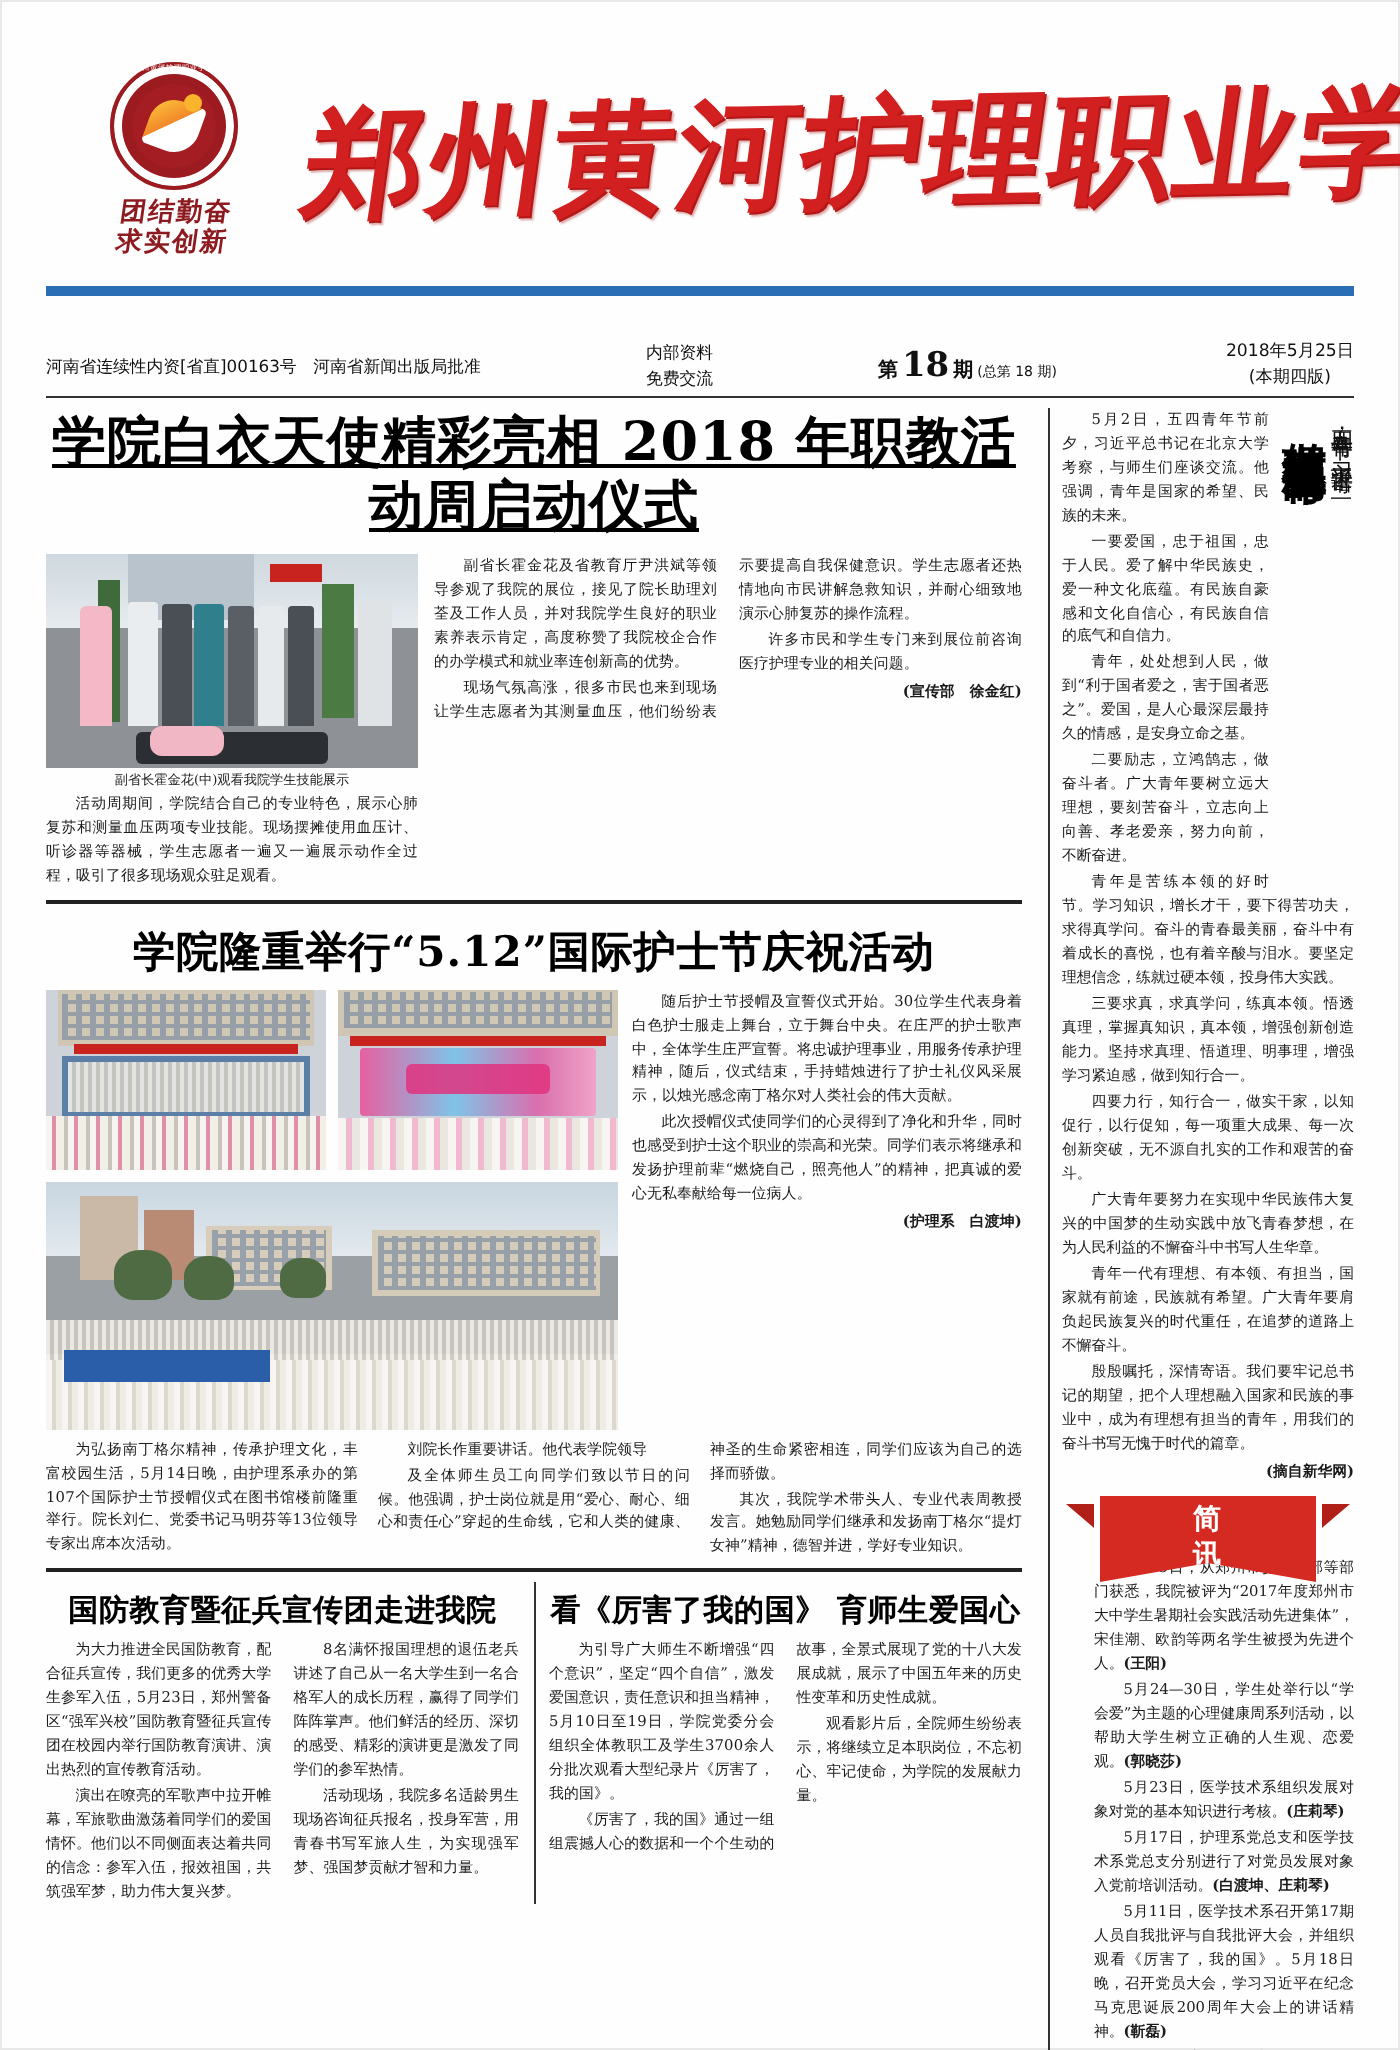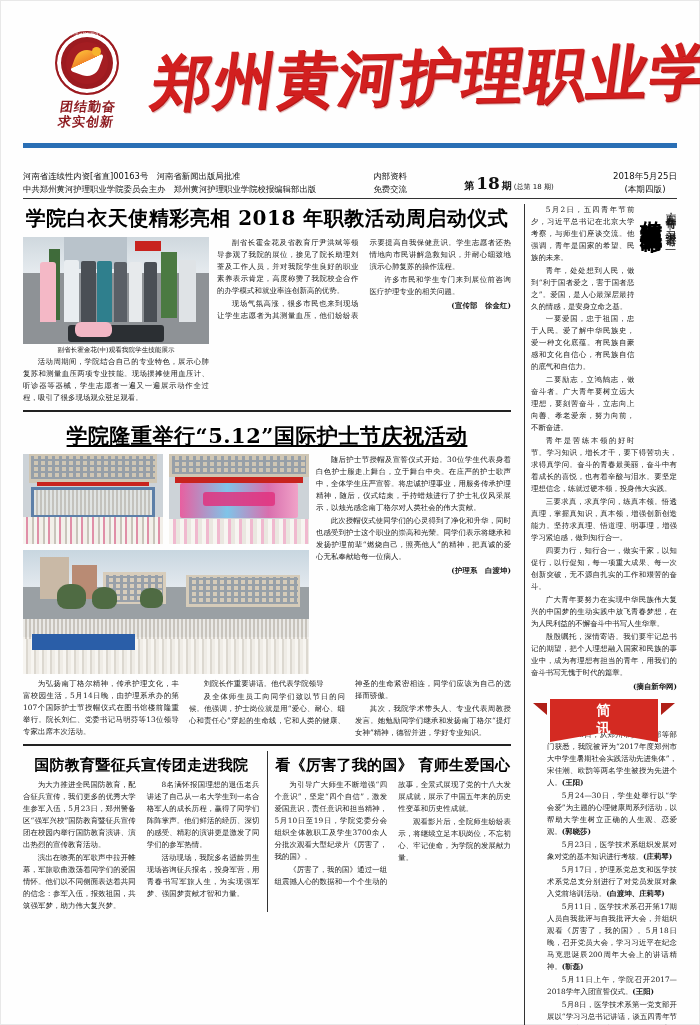--- a/index.html
+++ b/index.html
@@ -99,29 +99,29 @@
 
   
   .content{display:flex;gap:0;}
   .left-zone{width:495px;flex:0 0 495px;padding-right:7px;box-sizing:border-box;}
   .vrule{width:1px;background:#333;margin:0 6px;flex:0 0 1px;}
   .right-zone{flex:1;min-width:0;}
 
   
   .h-main{
     font-family:"DejaVu Serif","Liberation Serif",serif;
-    font-weight:700;font-size:20px;color:#000;
+    font-weight:700;font-size:27px;color:#000;
     text-align:center;letter-spacing:.5px;
-    line-height:1.2;padding:2px 0 7px 0;
+    line-height:1.2;padding:2px 0 7px 0;text-decoration:underline;
   }
   .h-sec{
     font-family:"DejaVu Serif","Liberation Serif",serif;
     font-weight:700;font-size:21px;color:#000;
     text-align:center;letter-spacing:.5px;
-    line-height:1.2;padding:6px 0 6px 0;text-decoration:underline;
+    line-height:1.2;padding:6px 0 6px 0;
   }
   .h-small{
     font-family:"DejaVu Serif","Liberation Serif",serif;
     font-weight:700;font-size:15px;color:#000;
     text-align:center;letter-spacing:.3px;
     line-height:1.2;padding:5px 0 5px 0;
   }
   .hr-thick{border:0;border-top:2px solid #222;margin:5px 0;}
 
   
@@ -238,21 +238,20 @@
       </div>
     </div>
     <div class="paper-title">郑州黄河护理职业学院</div>
   </div>
 
   <div class="bluebar"></div>
 
   <div class="infobar">
     <div class="info-left">
       <div>河南省连续性内资[省直]00163号　河南省新闻出版局批准</div>
-      <div>中共郑州黄河护理职业学院委员会主办　郑州黄河护理职业学院校报编辑部出版</div>
     </div>
     <div class="info-mid">
       <div>内部资料</div>
       <div>免费交流</div>
     </div>
     <div class="info-issue">
       <span class="qi">第</span>
       <span class="num">18</span>
       <span class="qi">期</span>
       <span class="sub">(总第 18 期)</span>
@@ -393,27 +392,28 @@
 
     <div class="right-zone">
 
       <div class="vhead">
         <div class="vhead-kicker">五四青年节，习近平寄语——</div>
         <div class="vhead-main">做有理想有担当的青年</div>
       </div>
 
       <div class="right-body">
         <p>5月2日，五四青年节前夕，习近平总书记在北京大学考察，与师生们座谈交流。他强调，青年是国家的希望、民族的未来。</p>
+        <p>一要爱国，忠于祖国，忠于人民。爱了解中华民族史，爱一种文化底蕴。有民族自豪感和文化自信心，有民族自信的底气和自信力。</p>
         <p>青年，处处想到人民，做到“利于国者爱之，害于国者恶之”。爱国，是人心最深层最持久的情感，是安身立命之基。</p>
-        <p>一要爱国，忠于祖国，忠于人民。爱了解中华民族史，爱一种文化底蕴。有民族自豪感和文化自信心，有民族自信的底气和自信力。</p>
         <p>二要励志，立鸿鹄志，做奋斗者。广大青年要树立远大理想，要刻苦奋斗，立志向上向善、孝老爱亲，努力向前，不断奋进。</p>
         <p>青年是苦练本领的好时节。学习知识，增长才干，要下得苦功夫，求得真学问。奋斗的青春最美丽，奋斗中有着成长的喜悦，也有着辛酸与泪水。要坚定理想信念，练就过硬本领，投身伟大实践。</p>
         <p>三要求真，求真学问，练真本领。悟透真理，掌握真知识，真本领，增强创新创造能力。坚持求真理、悟道理、明事理，增强学习紧迫感，做到知行合一。</p>
         <p>四要力行，知行合一，做实干家，以知促行，以行促知，每一项重大成果、每一次创新突破，无不源自扎实的工作和艰苦的奋斗。</p>
         <p>广大青年要努力在实现中华民族伟大复兴的中国梦的生动实践中放飞青春梦想，在为人民利益的不懈奋斗中书写人生华章。</p>
+        <p>青年一代有理想、有本领、有担当，国家就有前途，民族就有希望。广大青年要肩负起民族复兴的时代重任，在追梦的道路上不懈奋斗。</p>
         <p>殷殷嘱托，深情寄语。我们要牢记总书记的期望，把个人理想融入国家和民族的事业中，成为有理想有担当的青年，用我们的奋斗书写无愧于时代的篇章。</p>
         <div class="byline">(摘自新华网)</div>
       </div>
 
       <div class="brief-banner">
         <div class="ribbon-tail-l"></div>
         <div class="ribbon-tail-r"></div>
         <div class="ribbon">简　讯</div>
       </div>
 

